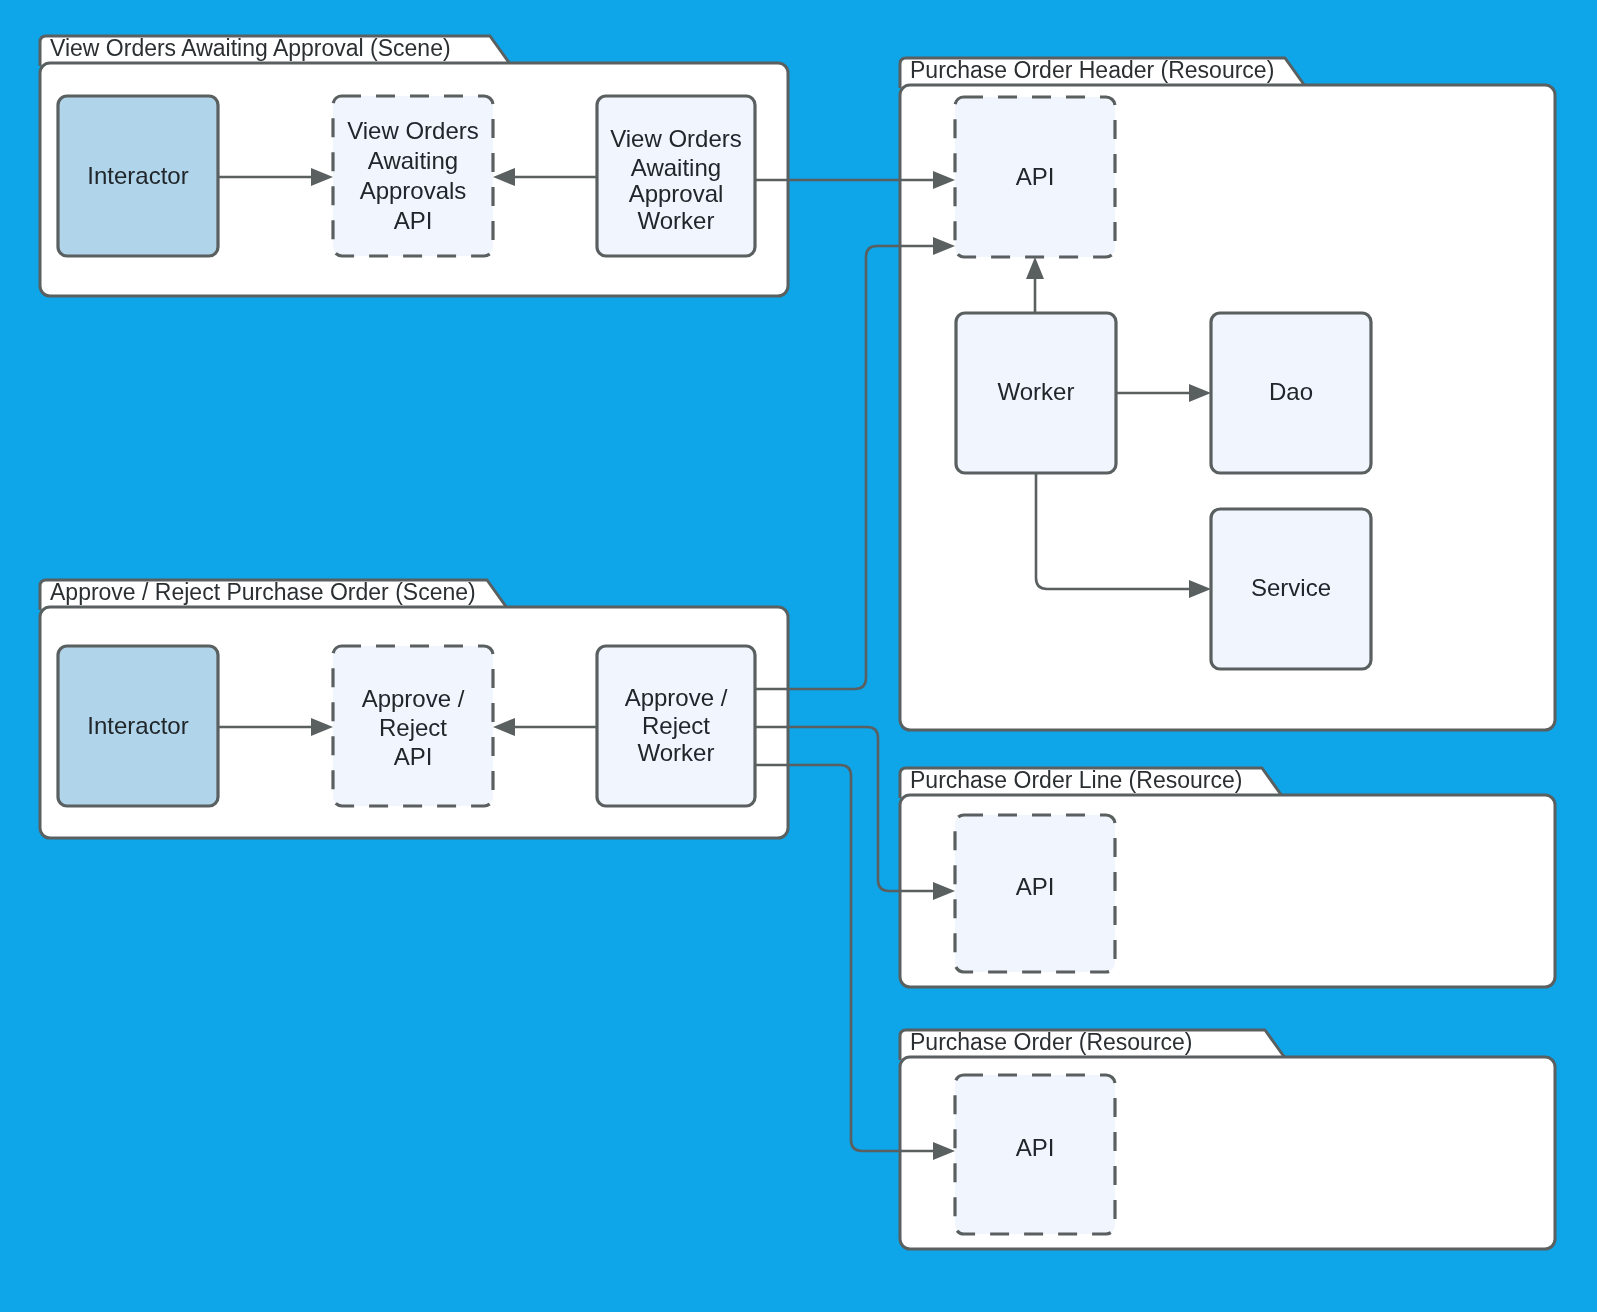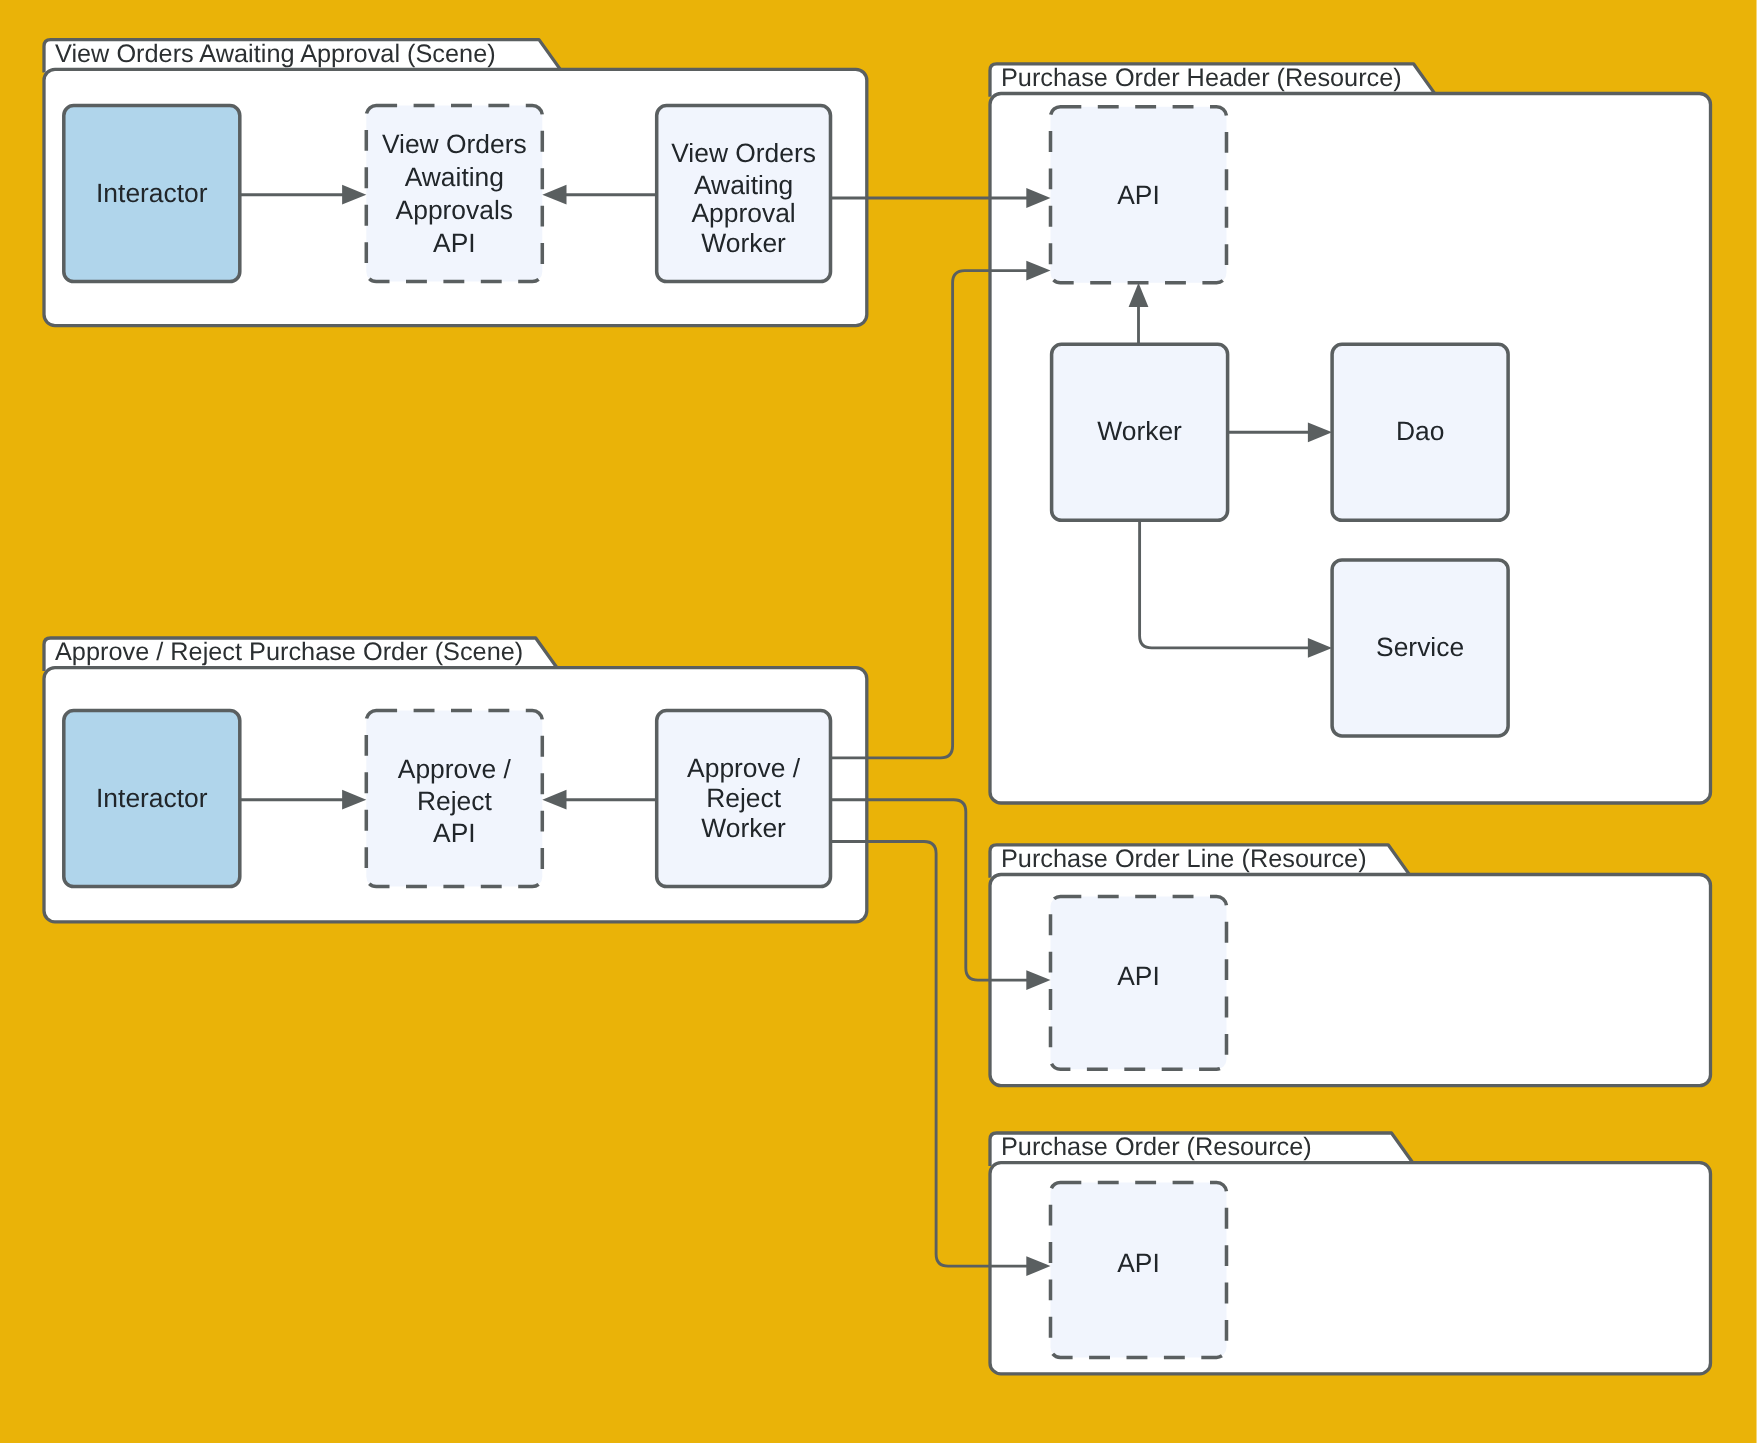--- a/index.html
+++ b/index.html
@@ -8,21 +8,21 @@
     padding: 0;
     background: #ffffff;
   }
   body {
     font-family: "Liberation Sans", sans-serif;
   }
   #diagram-root {
     position: relative;
     width: 1597px;
     height: 1312px;
-    background: #eab308;
+    background: #0ea5e9;
     overflow: hidden;
   }
   svg#diagram-canvas {
     display: block;
     width: 1597px;
     height: 1312px;
   }
   .pkg-body {
     fill: #ffffff;
     stroke: #5a5f60;

